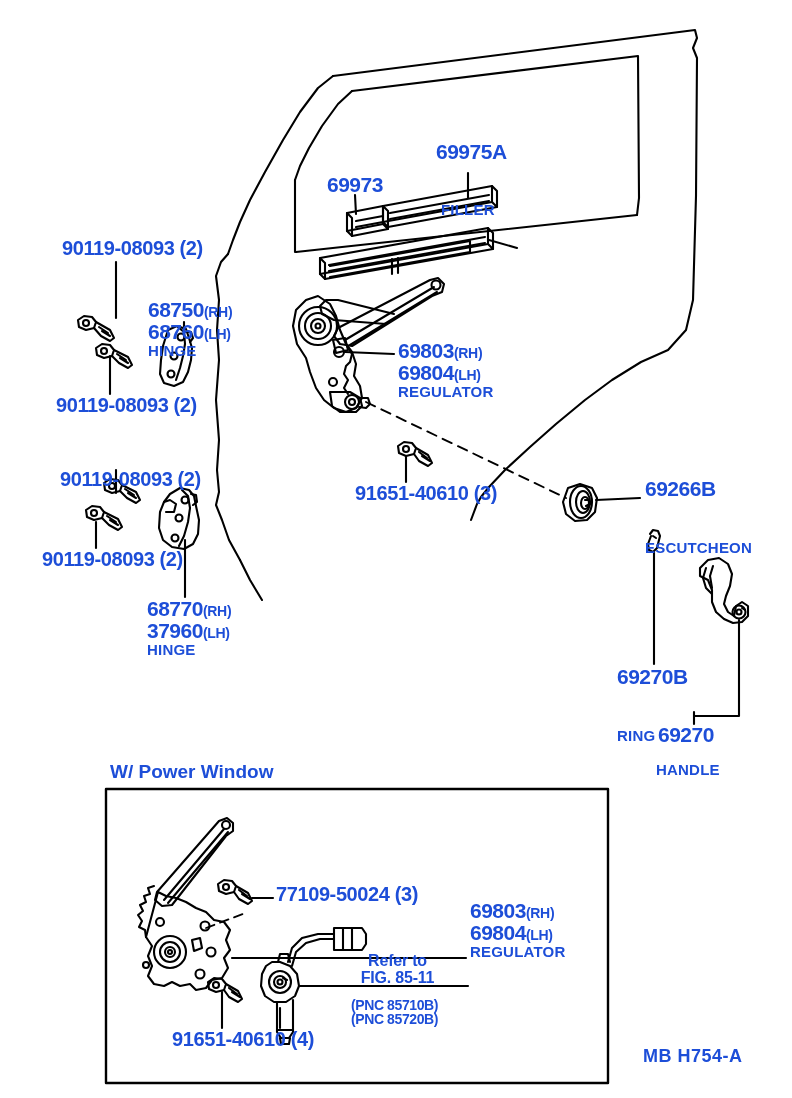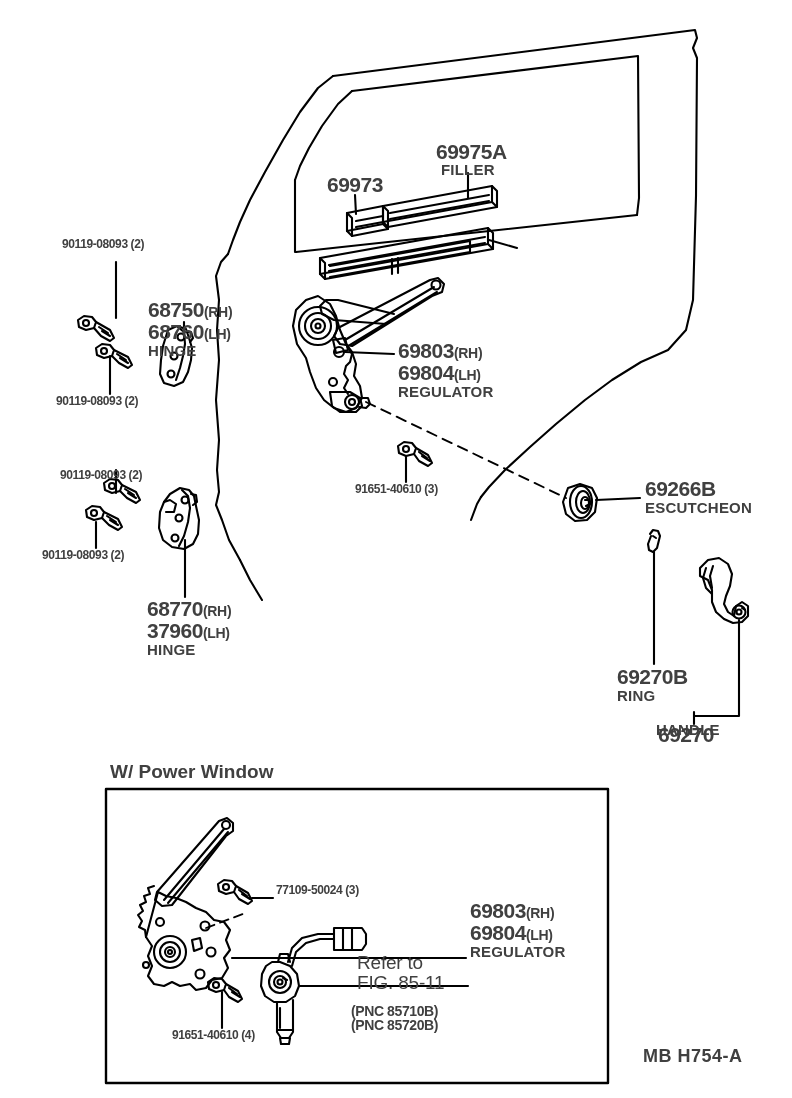--- a/index.html
+++ b/index.html
@@ -17,56 +17,58 @@
   }
   svg.art {
     position: absolute;
     left: 0;
     top: 0;
     width: 792px;
     height: 1098px;
   }
   .lbl {
     position: absolute;
-    color: #404040;
+    color: #1d4ed8;
     font-family: "Liberation Sans", sans-serif;
     font-weight: bold;
     white-space: nowrap;
     letter-spacing: -0.3px;
     line-height: 1.0;
   }
   .pn {
     font-size: 21px;
     font-weight: bold;
     letter-spacing: -0.5px;
   }
   .side {
     font-size: 14px;
     font-weight: bold;
     letter-spacing: -0.3px;
   }
   .nm {
     font-size: 15px;
     font-weight: bold;
     letter-spacing: 0.2px;
+    margin-top: 40px;
   }
   .qty {
-    font-size: 12px;
+    font-size: 20px;
     font-weight: bold;
     letter-spacing: -0.4px;
   }
   .inset-title {
     font-size: 19px;
     font-weight: bold;
     letter-spacing: 0px;
   }
   .refer {
-    font-size: 19px;
-    font-weight: normal;
+    font-size: 16px;
+    font-weight: bold;
     letter-spacing: -0.2px;
+    text-align: center;
   }
   .pnc {
     font-size: 14px;
     font-weight: bold;
     letter-spacing: -0.4px;
   }
   .footer {
     font-size: 18px;
     font-weight: bold;
     letter-spacing: 0.5px;

